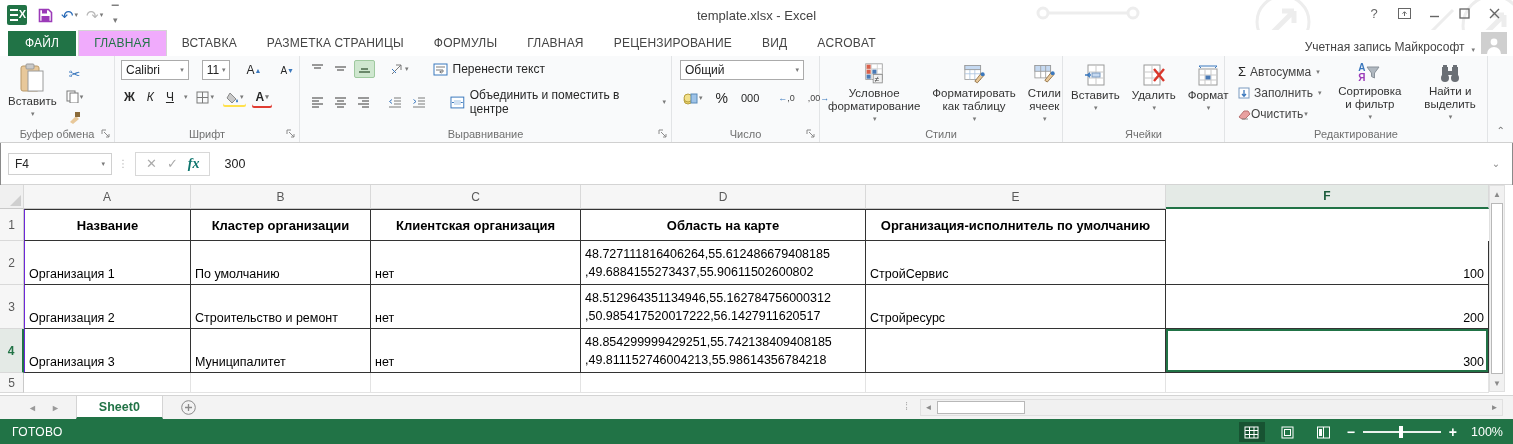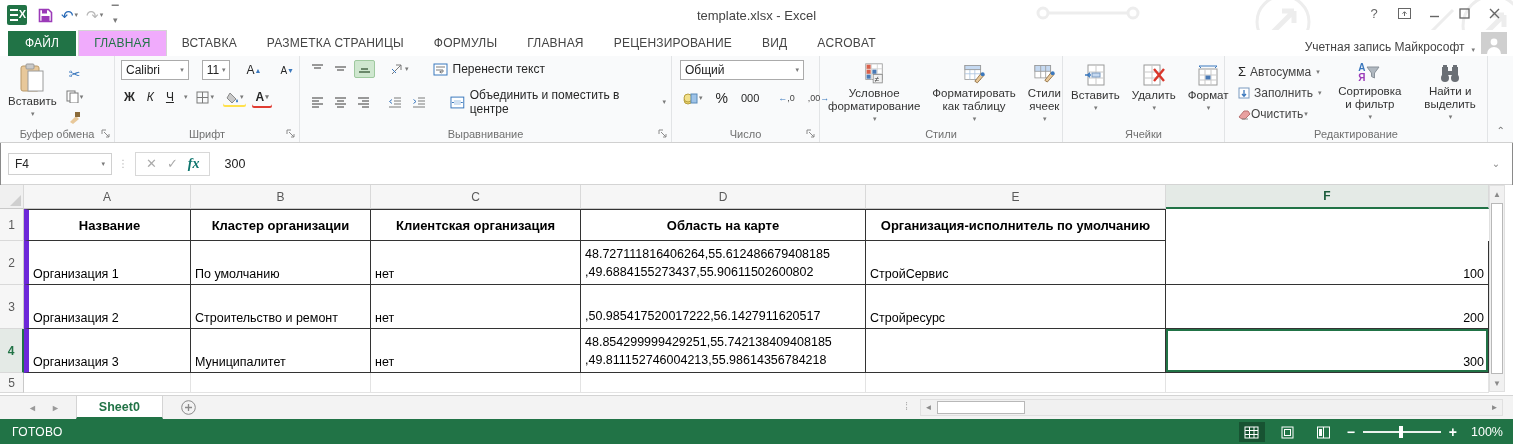--- a/index.html
+++ b/index.html
@@ -65,21 +65,21 @@
   .ch { height:24px; background:#f6f6f6; border-right:1px solid #d9d9d9; border-bottom:1px solid #c9c9c9;
         display:flex; align-items:center; justify-content:center; font-size:12px; color:#5a5a5a; }
   .ch.corner { background:#f0f0f0; position:relative; }
   .ch.corner:after { content:""; position:absolute; right:2px; bottom:2px; border-left:11px solid transparent; border-bottom:11px solid #cfcfcf; }
   .ch.selcol { background:#e4eae6; color:#1c5c3c; border-bottom:2px solid #217346; font-weight:bold; }
   .rn { background:#f6f6f6; border-right:1px solid #c9c9c9; border-bottom:1px solid #d9d9d9;
         display:flex; align-items:center; justify-content:center; font-size:12px; color:#5a5a5a; }
   .rn.selrow { background:#e4eae6; color:#217346; border-right:2px solid #217346; font-weight:bold; }
   .cell { border-right:1px solid #333; border-bottom:1px solid #333; font-size:12.5px; color:#000;
           display:flex; align-items:flex-end; padding:2px 4px 3px; overflow:hidden; white-space:nowrap; }
-  .cell.first { border-left:5px solid #6d28d9; }
+  .cell.first { border-left:1px solid #6d28d9; }
   .hrow .cell { border-top:1px solid #333; font-weight:bold; font-size:13px; align-items:center; justify-content:center; padding:0; }
   .cell.num { justify-content:flex-end; }
   .cell.area { flex-direction:column; align-items:flex-start; justify-content:flex-end; line-height:1.5; padding-bottom:2px; }
   .cell.selcell { position:relative; box-shadow:inset 0 0 0 2px #217346; }
   .erow .ecell { border-right:1px solid #e3e3e3; border-bottom:1px solid #e3e3e3; }
   .vscroll { position:absolute; right:8px; top:0; width:16px; height:207px; background:#f1f1f1; border:1px solid #e0e0e0;
              display:flex; flex-direction:column; align-items:center; }
   .varr { height:16px; display:flex; align-items:center; justify-content:center; color:#8a8a8a; font-size:8px; width:100%; }
   .vthumb { width:12px; flex:1; margin:1px 0; background:#fff; border:1px solid #b8b8b8; }
 
@@ -556,20 +556,21 @@
       <div class="cell">СтройСервис</div>
       <div class="cell num">100</div>
     </div>
 
     <div class="gridcols" style="height:44px">
       <div class="rn">3</div>
       <div class="cell first">Организация 2</div>
       <div class="cell">Строительство и ремонт</div>
       <div class="cell">нет</div>
       <div class="cell area">
+        <span>48.512964351134946,55.162784756000312</span>
         <span>,50.985417520017222,56.1427911620517</span>
       </div>
       <div class="cell">Стройресурс</div>
       <div class="cell num">200</div>
     </div>
 
     <div class="gridcols" style="height:44px">
       <div class="rn selrow">4</div>
       <div class="cell first">Организация 3</div>
       <div class="cell">Муниципалитет</div>

